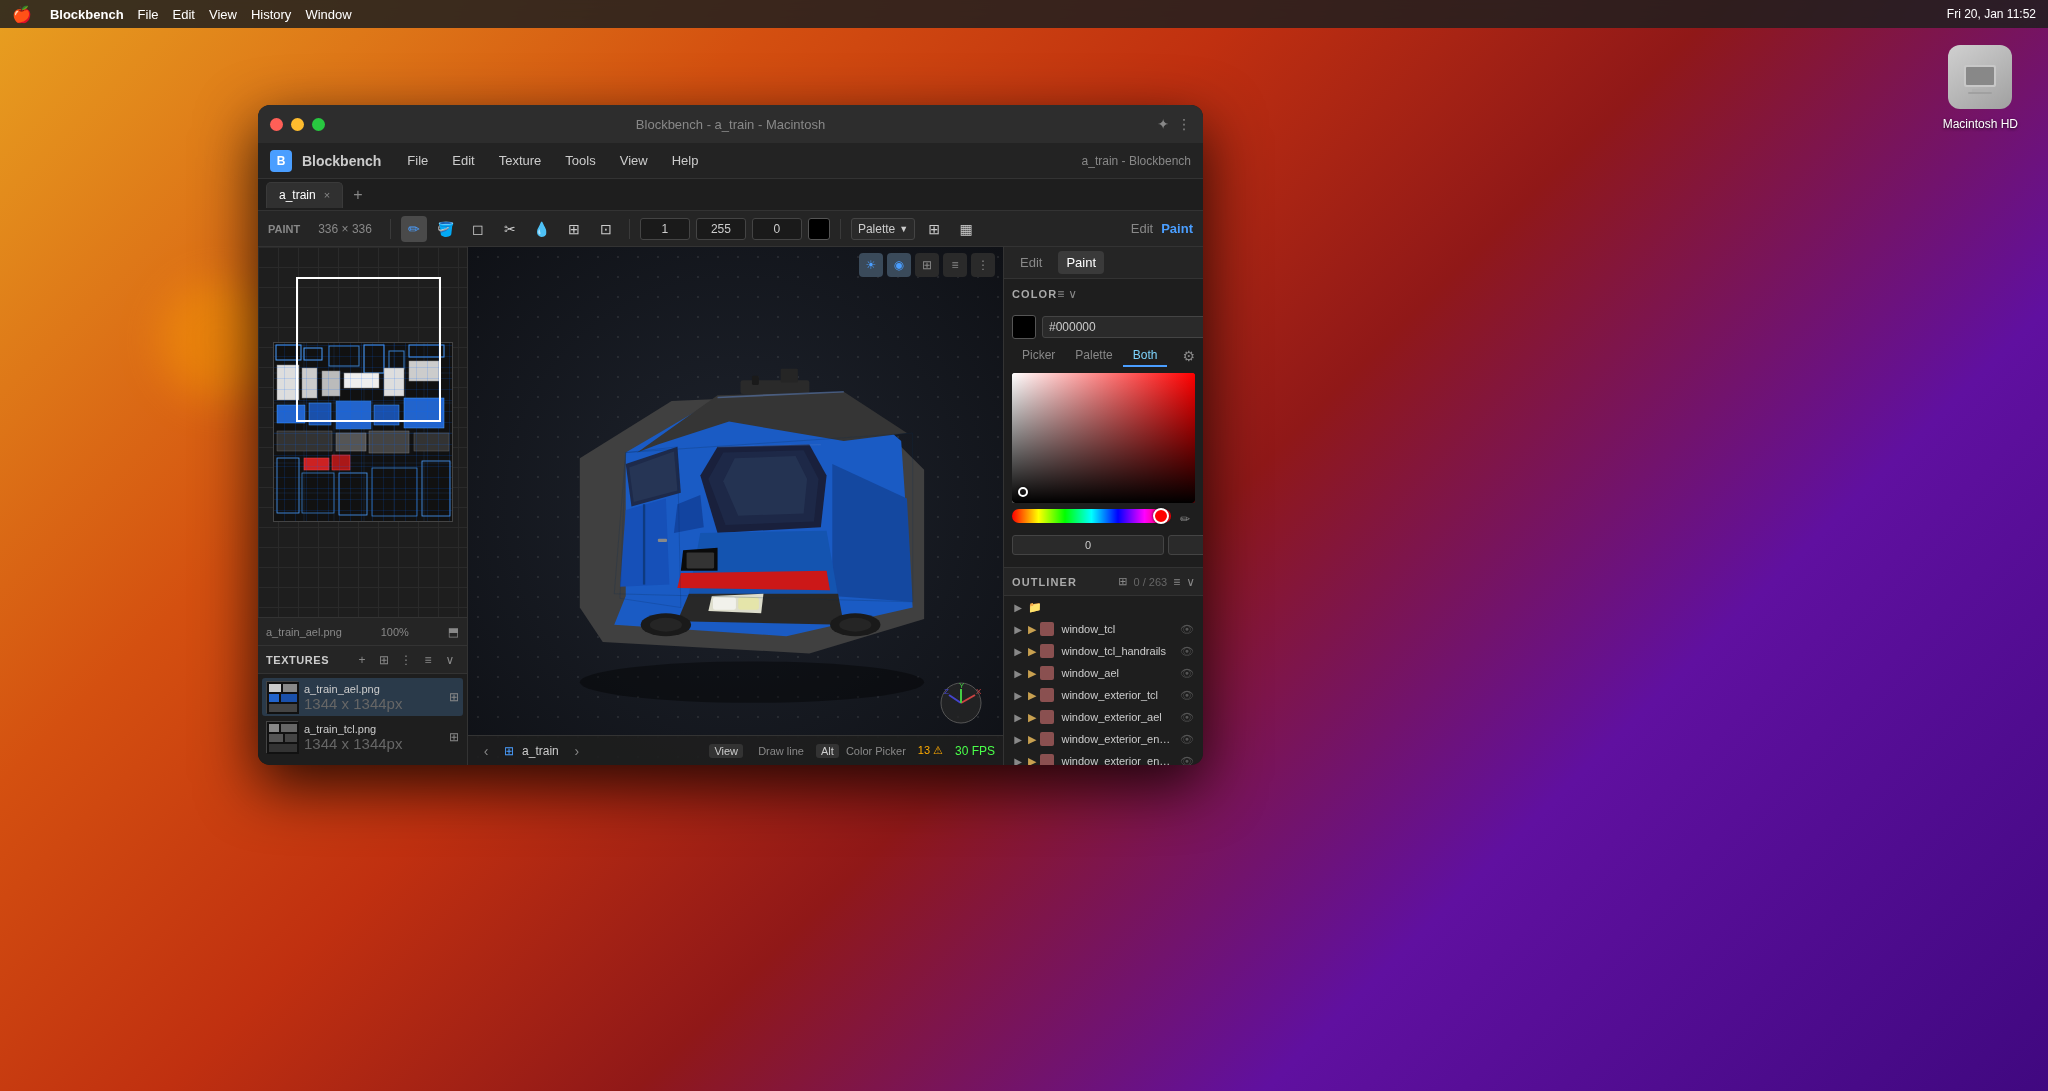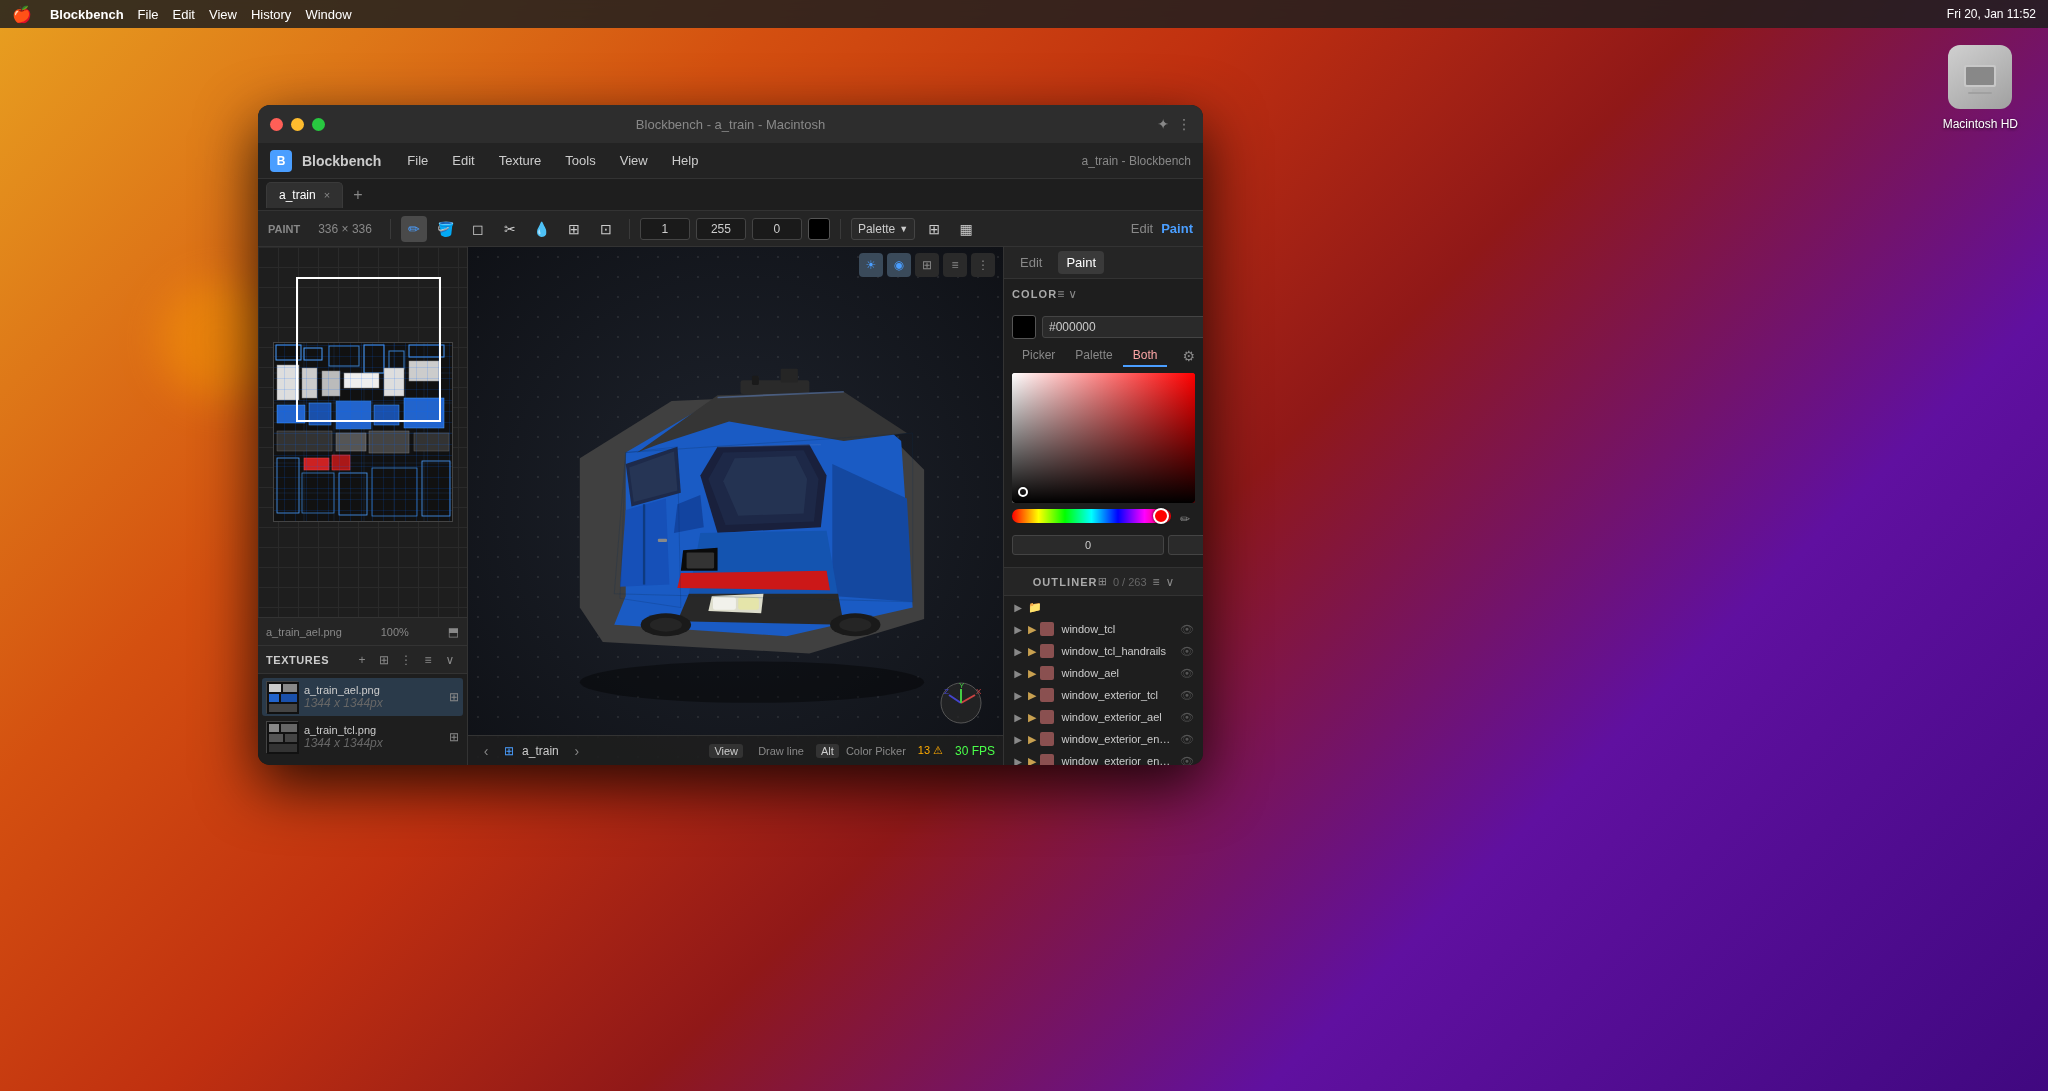--- a/index.html
+++ b/index.html
@@ -443,22 +443,21 @@
     }
     .texture-filename {
       color: #ccc;
       font-size: 11px;
       white-space: nowrap;
       overflow: hidden;
       text-overflow: ellipsis;
     }
     .texture-dims {
       color: #666;
-      font-size: 12px;
-      font-style: italic;
+      font-size: 15px;
     }
     .texture-action {
       color: #888;
       font-size: 12px;
       cursor: pointer;
     }
 
     
     .viewport {
       flex: 1;
@@ -636,21 +635,21 @@
       margin-bottom: 6px;
     }
     .color-tab {
       color: #888;
       font-size: 12px;
       padding: 3px 10px;
       cursor: pointer;
       border-bottom: 2px solid transparent;
     }
     .color-tab.active {
-      color: #fca5a5;
+      color: #7dd3fc;
       border-bottom: 2px solid #4a9eff;
     }
     .color-tab-gear {
       margin-left: auto;
       color: #888;
       font-size: 14px;
       cursor: pointer;
     }
 
     
@@ -738,21 +737,21 @@
       flex: 1;
       display: flex;
       flex-direction: column;
       overflow: hidden;
     }
     .outliner-header {
       height: 28px;
       background: #252525;
       display: flex;
       align-items: center;
-      justify-content: center;
+      justify-content: space-between;
       padding: 0 8px;
       border-bottom: 1px solid #333;
     }
     .outliner-title {
       color: #aaa;
       font-size: 11px;
       font-weight: 700;
       letter-spacing: 0.1em;
     }
     .outliner-count {

